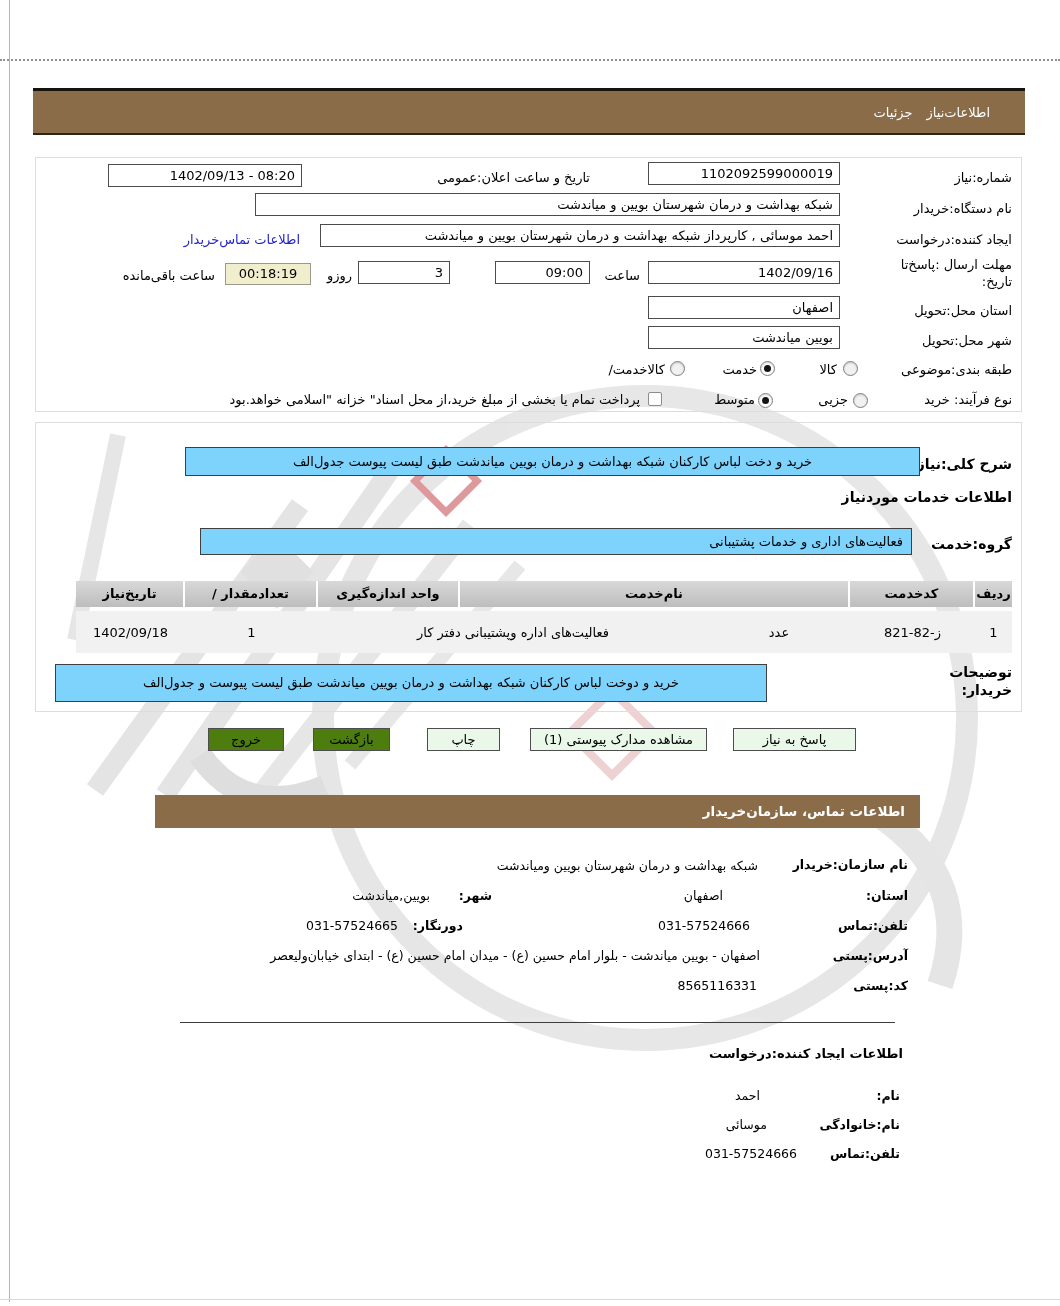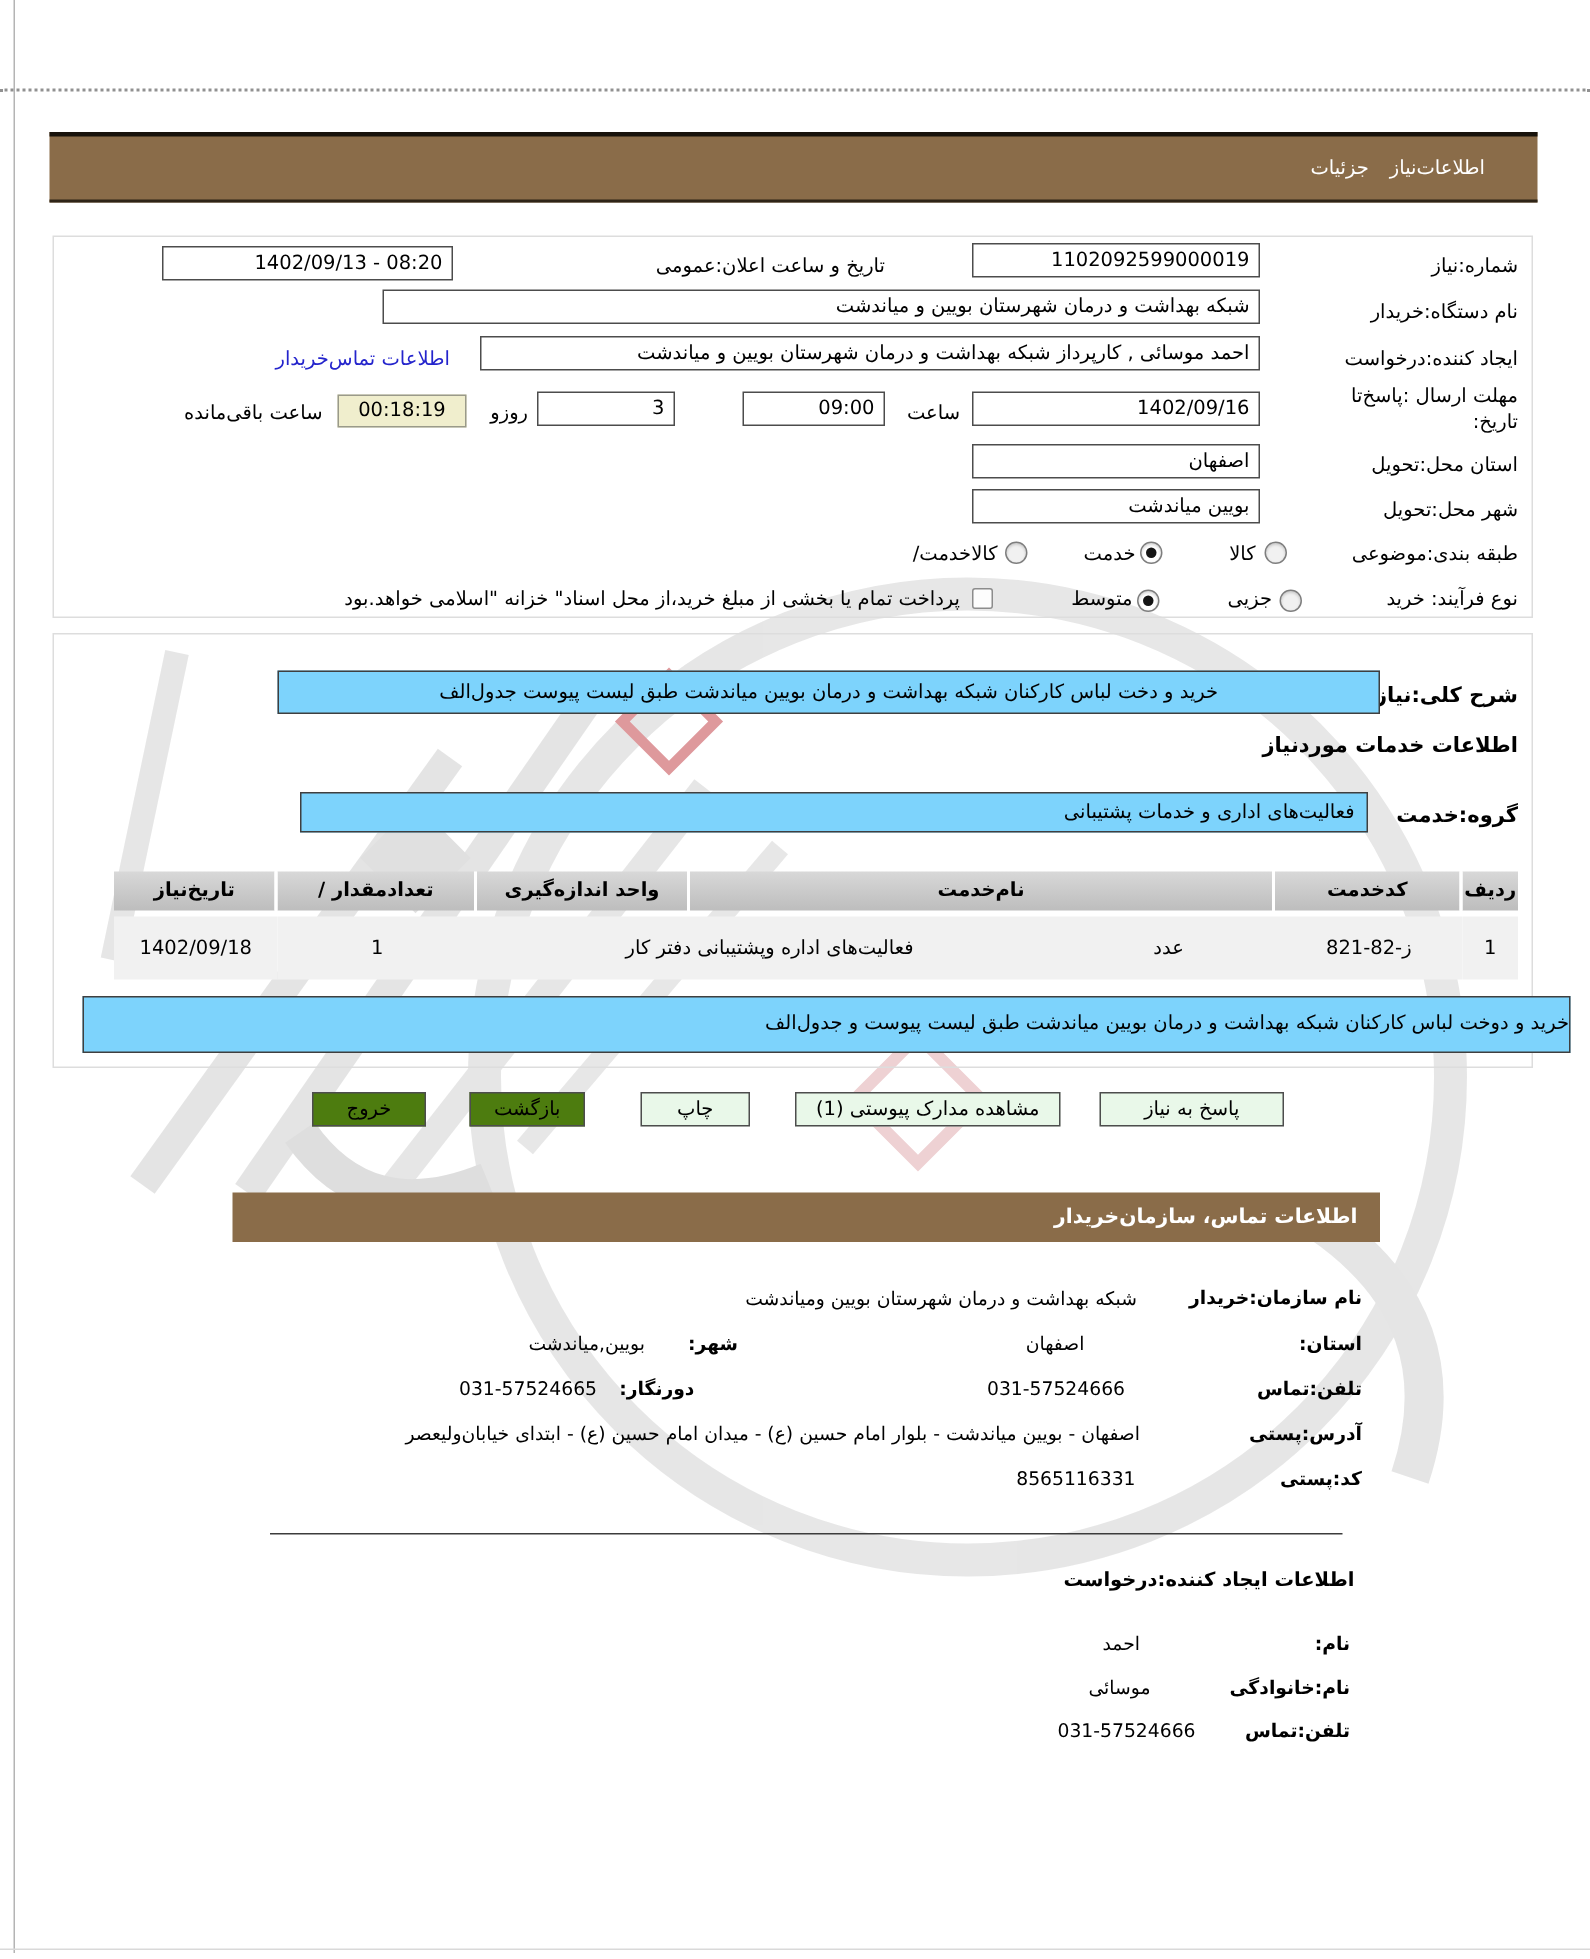--- a/index.html
+++ b/index.html
@@ -153,21 +153,21 @@
         </div>
       <div class="td c4">1</div>
       <div class="td c5">1402/09/18</div>
     </div>
   </div>
 
   <div class="lbl b" style="right:48px;top:663px;text-align:right;line-height:18px;font-size:14px;">
     <div>توضیحات</div>
     <div>خریدار:</div>
   </div>
-  <div class="bigbox" style="left:55px;top:664px;width:992px;height:38px;line-height:36px;text-align:right;">خرید و دوخت لباس کارکنان شبکه بهداشت و درمان بویین میاندشت طبق لیست پیوست و جدول‌الف</div>
+  <div class="bigbox" style="left:55px;top:664px;width:712px;height:38px;line-height:36px;">خرید و دوخت لباس کارکنان شبکه بهداشت و درمان بویین میاندشت طبق لیست پیوست و جدول‌الف</div>
 
   <button class="btn green" style="left:733px;top:728px;width:123px;">پاسخ به نیاز</button>
   <button class="btn green" style="left:530px;top:728px;width:177px;">مشاهده مدارک پیوستی (1)</button>
   <button class="btn green" style="left:427px;top:728px;width:73px;">چاپ</button>
   <button class="btn pink" style="left:313px;top:728px;width:77px;">بازگشت</button>
   <button class="btn pink" style="left:208px;top:728px;width:76px;">خروج</button>
 
   <div class="bar2">اطلاعات  تماس، سازمان‌خریدار</div>
 
   <span class="val" style="right:152px;top:857px;font-weight:bold;">نام سازمان:خریدار</span>

